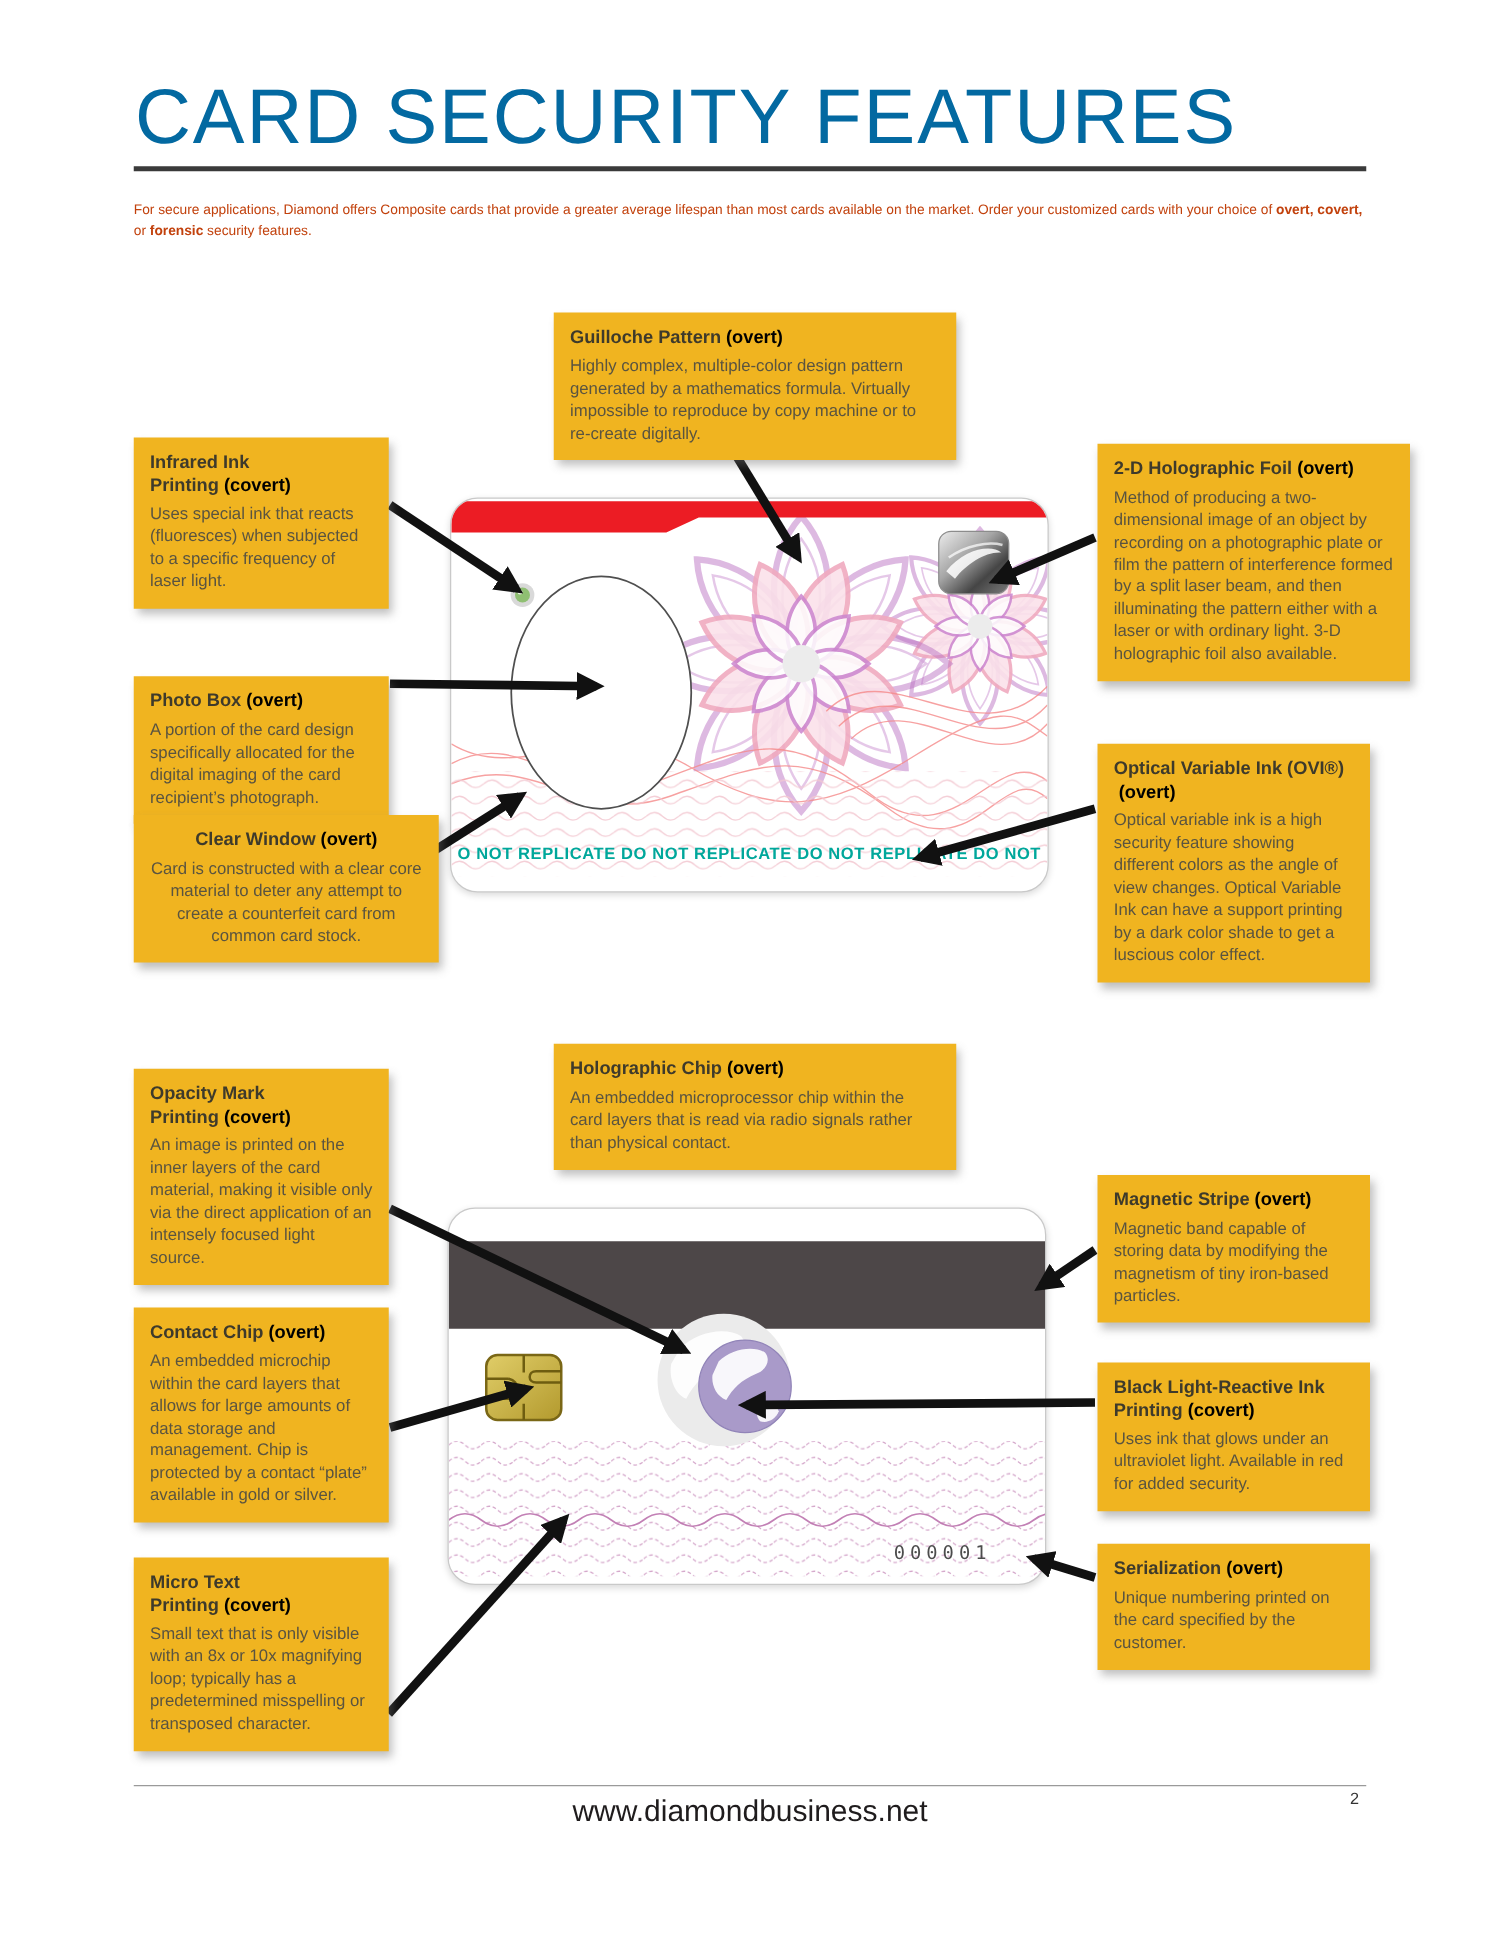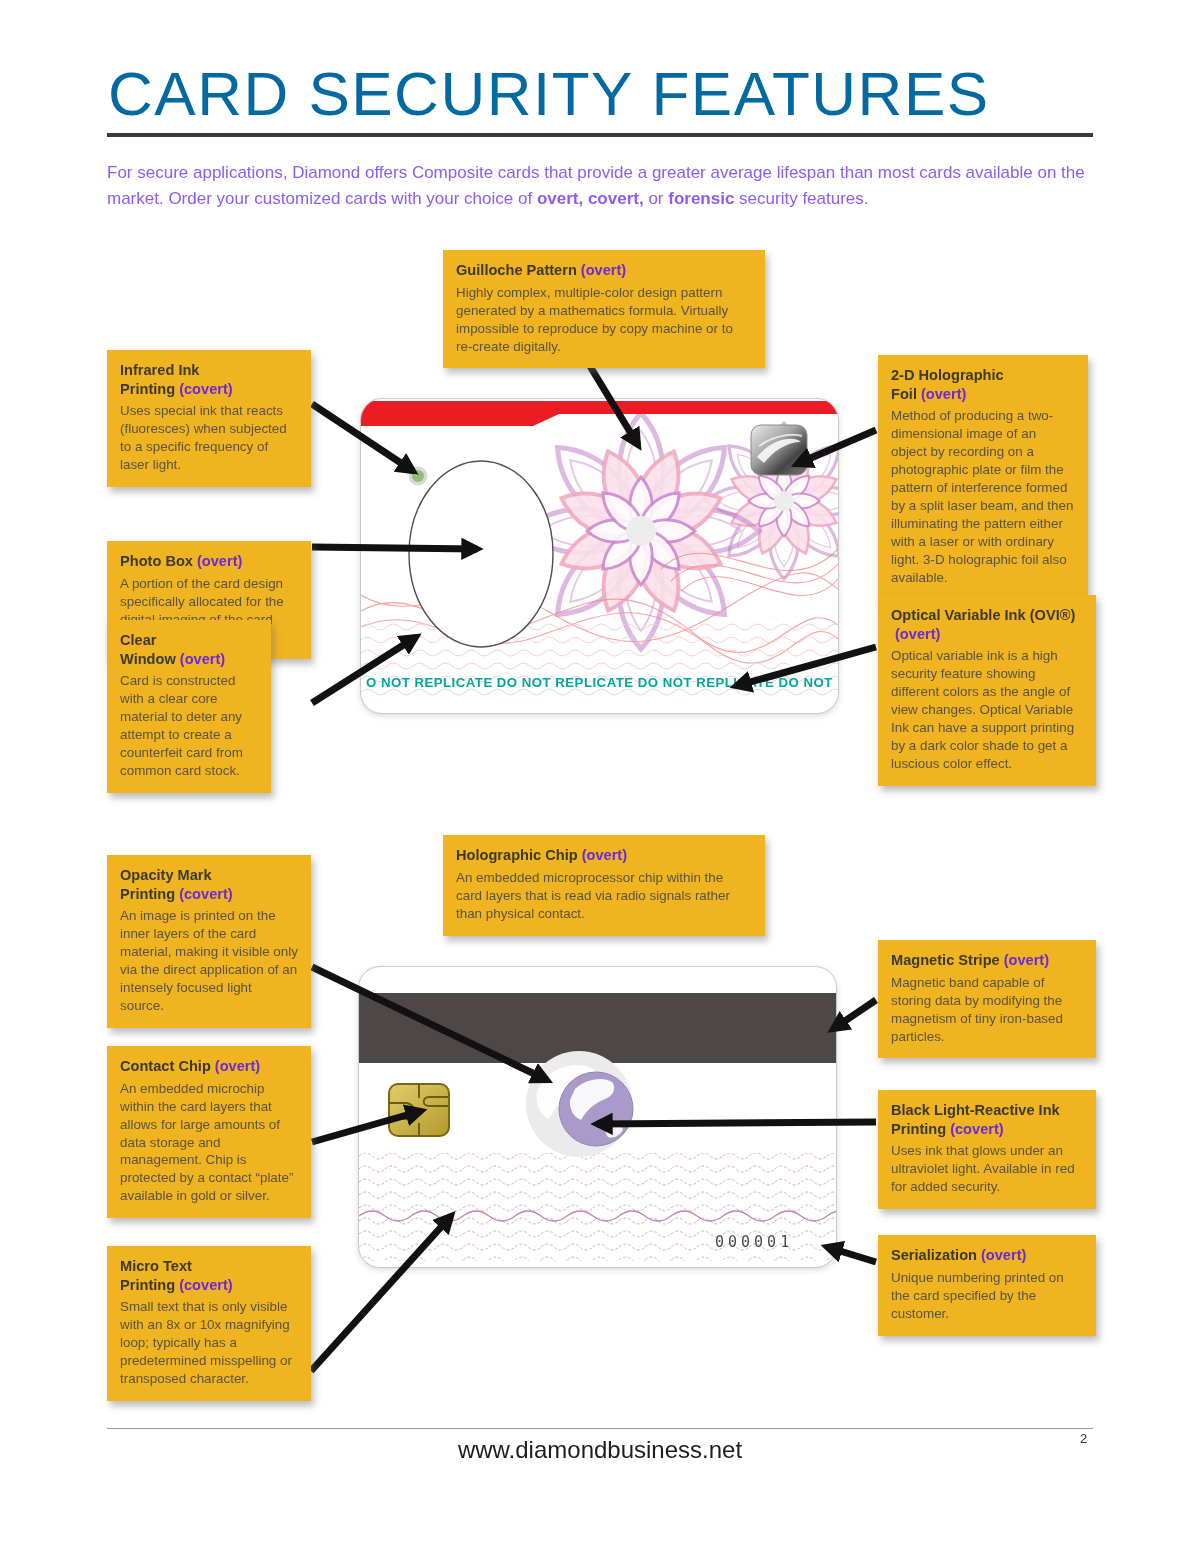--- a/index.html
+++ b/index.html
@@ -2,26 +2,26 @@
 <html><head>
 <meta charset="utf-8">
 <style>
   html,body{margin:0;padding:0;background:#ffffff;}
   #page{position:relative;width:1200px;height:1553px;background:#ffffff;overflow:hidden;
         font-family:"Liberation Sans", sans-serif;}
   
   #page-title{position:absolute;left:108px;top:58px;width:1000px;font-size:62px;font-weight:300;
         letter-spacing:1.5px;color:#0369a1;white-space:nowrap;}
   #title-rule{position:absolute;left:107px;top:133px;width:986px;height:4px;background:#3a3a3a;}
-  #intro{position:absolute;left:107px;top:160px;width:995px;font-size:17px;line-height:1.5;color:#8b5cf6;}
+  #intro{position:absolute;left:107px;top:160px;width:995px;font-size:11px;line-height:1.5;color:#c2410c;}
   
   .callout{position:absolute;background:#F0B420;padding:11px 13px 13px 13px;box-sizing:border-box;
         box-shadow:3px 5px 7px rgba(110,110,110,.45);z-index:3;}
   .co-head{font-size:14.6px;font-weight:bold;color:#3e3a2b;line-height:1.28;margin-bottom:4px;}
-  .co-tag{color:#6d28d9;margin-left:4px;}
+  .co-tag{color:#000000;margin-left:4px;}
   .co-body{font-size:13.4px;color:#5a5440;line-height:1.34;}
   
   .card{position:absolute;width:477px;background:#fff;border:1px solid #c9c9c9;border-radius:22px;
         overflow:hidden;z-index:1;box-shadow:0 2px 6px rgba(0,0,0,.15);}
   .card svg.card-art{position:absolute;left:0;top:0;}
   #replicate-text{position:absolute;left:5px;top:276px;width:468px;overflow:hidden;white-space:nowrap;
         font-size:13.2px;font-weight:bold;letter-spacing:.5px;color:#00A79B;}
   #serial-number{position:absolute;left:356px;top:266px;font-family:"DejaVu Sans Mono", monospace;
         font-size:15px;letter-spacing:4px;color:#4c4c4c;}
   
@@ -177,36 +177,36 @@
   <div class="callout" style="left:443px;top:250px;width:322px;">
     <div class="co-head"><span>Guilloche Pattern</span><span class="co-tag">(overt)</span></div>
     <div class="co-body">Highly complex, multiple-color design pattern generated by a mathematics formula. Virtually impossible to reproduce by copy machine or to re-create digitally.</div>
   </div>
 
   <div class="callout" style="left:107px;top:350px;width:204px;">
     <div class="co-head"><span>Infrared Ink Printing</span><span class="co-tag">(covert)</span></div>
     <div class="co-body">Uses special ink that reacts (fluoresces) when subjected to a specific frequency of laser light.</div>
   </div>
 
-  <div class="callout" style="left:878px;top:355px;width:210px;">
+  <div class="callout" style="left:878px;top:355px;width:250px;">
     <div class="co-head"><span>2-D Holographic Foil</span><span class="co-tag">(overt)</span></div>
     <div class="co-body">Method of producing a two-dimensional image of an object by recording on a photographic plate or film the pattern of interference formed by a split laser beam, and then illuminating the pattern either with a laser or with ordinary light. 3-D holographic foil also available.</div>
   </div>
 
   <div class="callout" style="left:107px;top:500px;width:204px;margin-top:41px;">
     <div class="co-head"><span>Photo Box</span><span class="co-tag">(overt)</span></div>
     <div class="co-body">A portion of the card design specifically allocated for the digital imaging of the card recipient’s photograph.</div>
   </div>
 
   <div class="callout" style="left:878px;top:595px;width:218px;">
     <div class="co-head"><span>Optical Variable Ink (OVI®)</span><span class="co-tag">(overt)</span></div>
     <div class="co-body">Optical variable ink is a high security feature showing different colors as the angle of view changes. Optical Variable Ink can have a support printing by a dark color shade to get a luscious color effect.</div>
   </div>
 
-  <div class="callout" style="left:107px;top:620px;width:164px;">
+  <div class="callout" style="left:107px;top:652px;width:244px;text-align:center;">
     <div class="co-head"><span>Clear Window</span><span class="co-tag">(overt)</span></div>
     <div class="co-body">Card is constructed with a clear core material to deter any attempt to create a counterfeit card from common card stock.</div>
   </div>
 
   <div class="callout" style="left:107px;top:855px;width:204px;">
     <div class="co-head"><span>Opacity Mark Printing</span><span class="co-tag">(covert)</span></div>
     <div class="co-body">An image is printed on the inner layers of the card material, making it visible only via the direct application of an intensely focused light source.</div>
   </div>
 
   <div class="callout" style="left:443px;top:835px;width:322px;">

